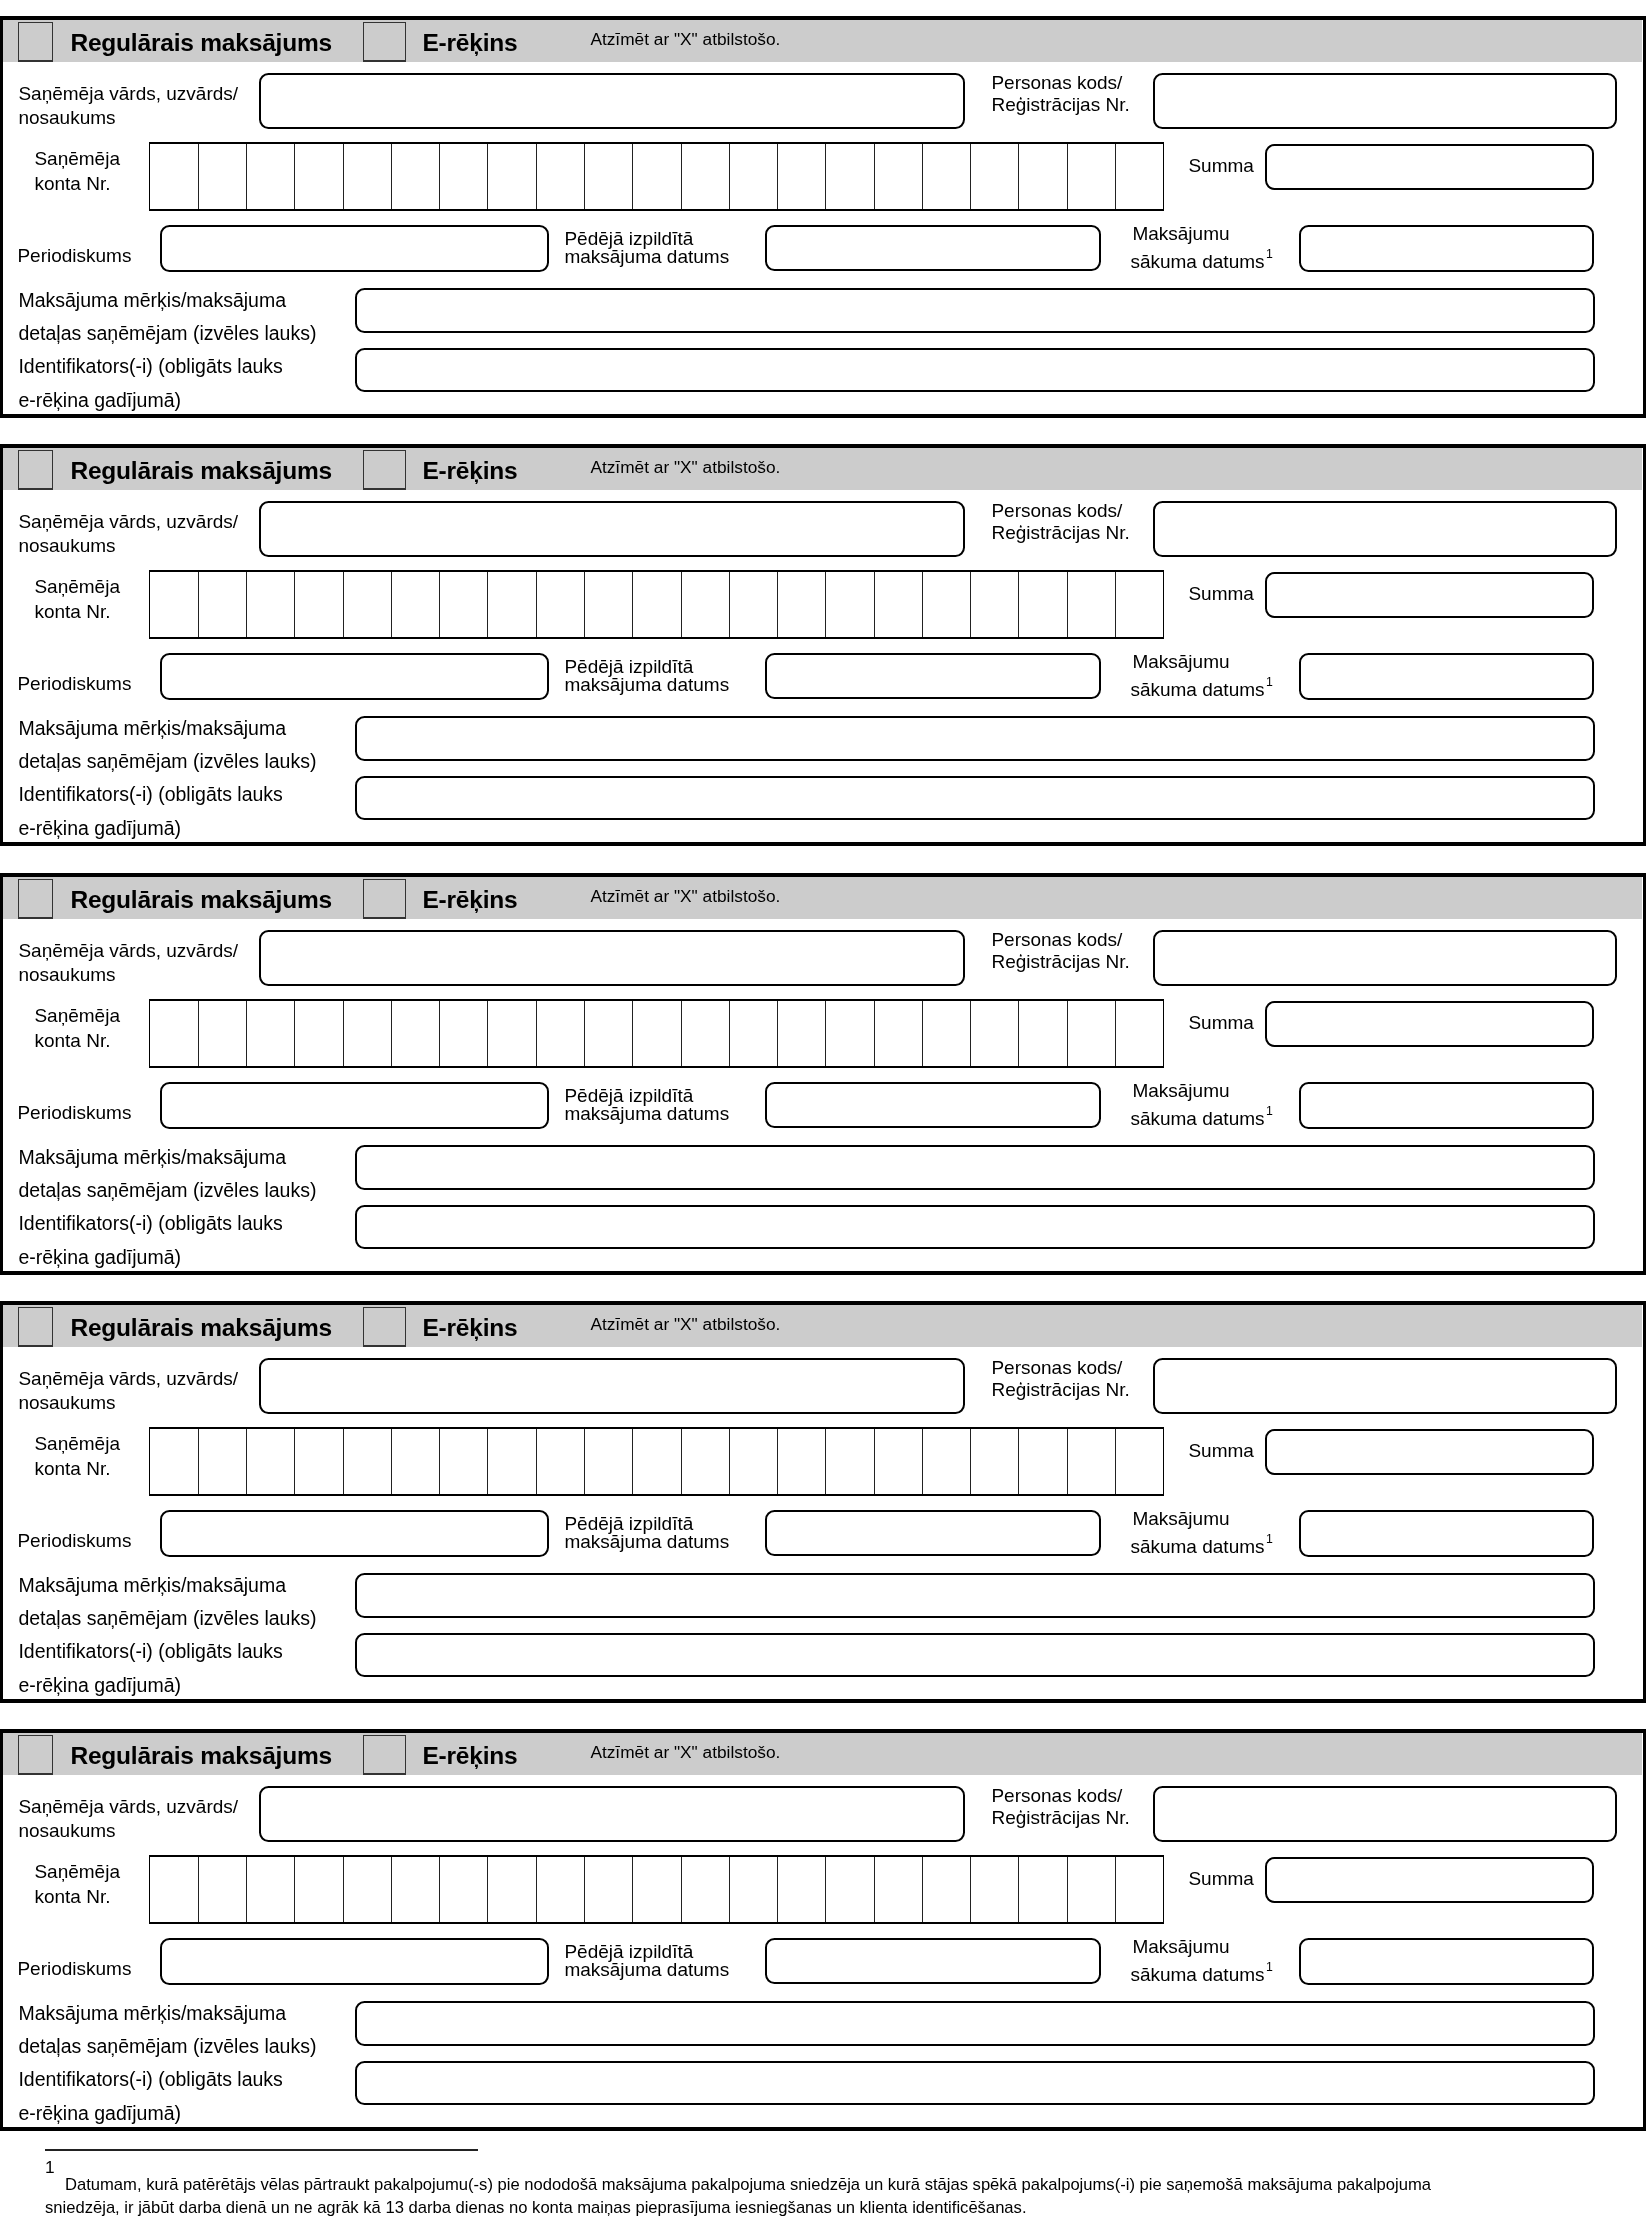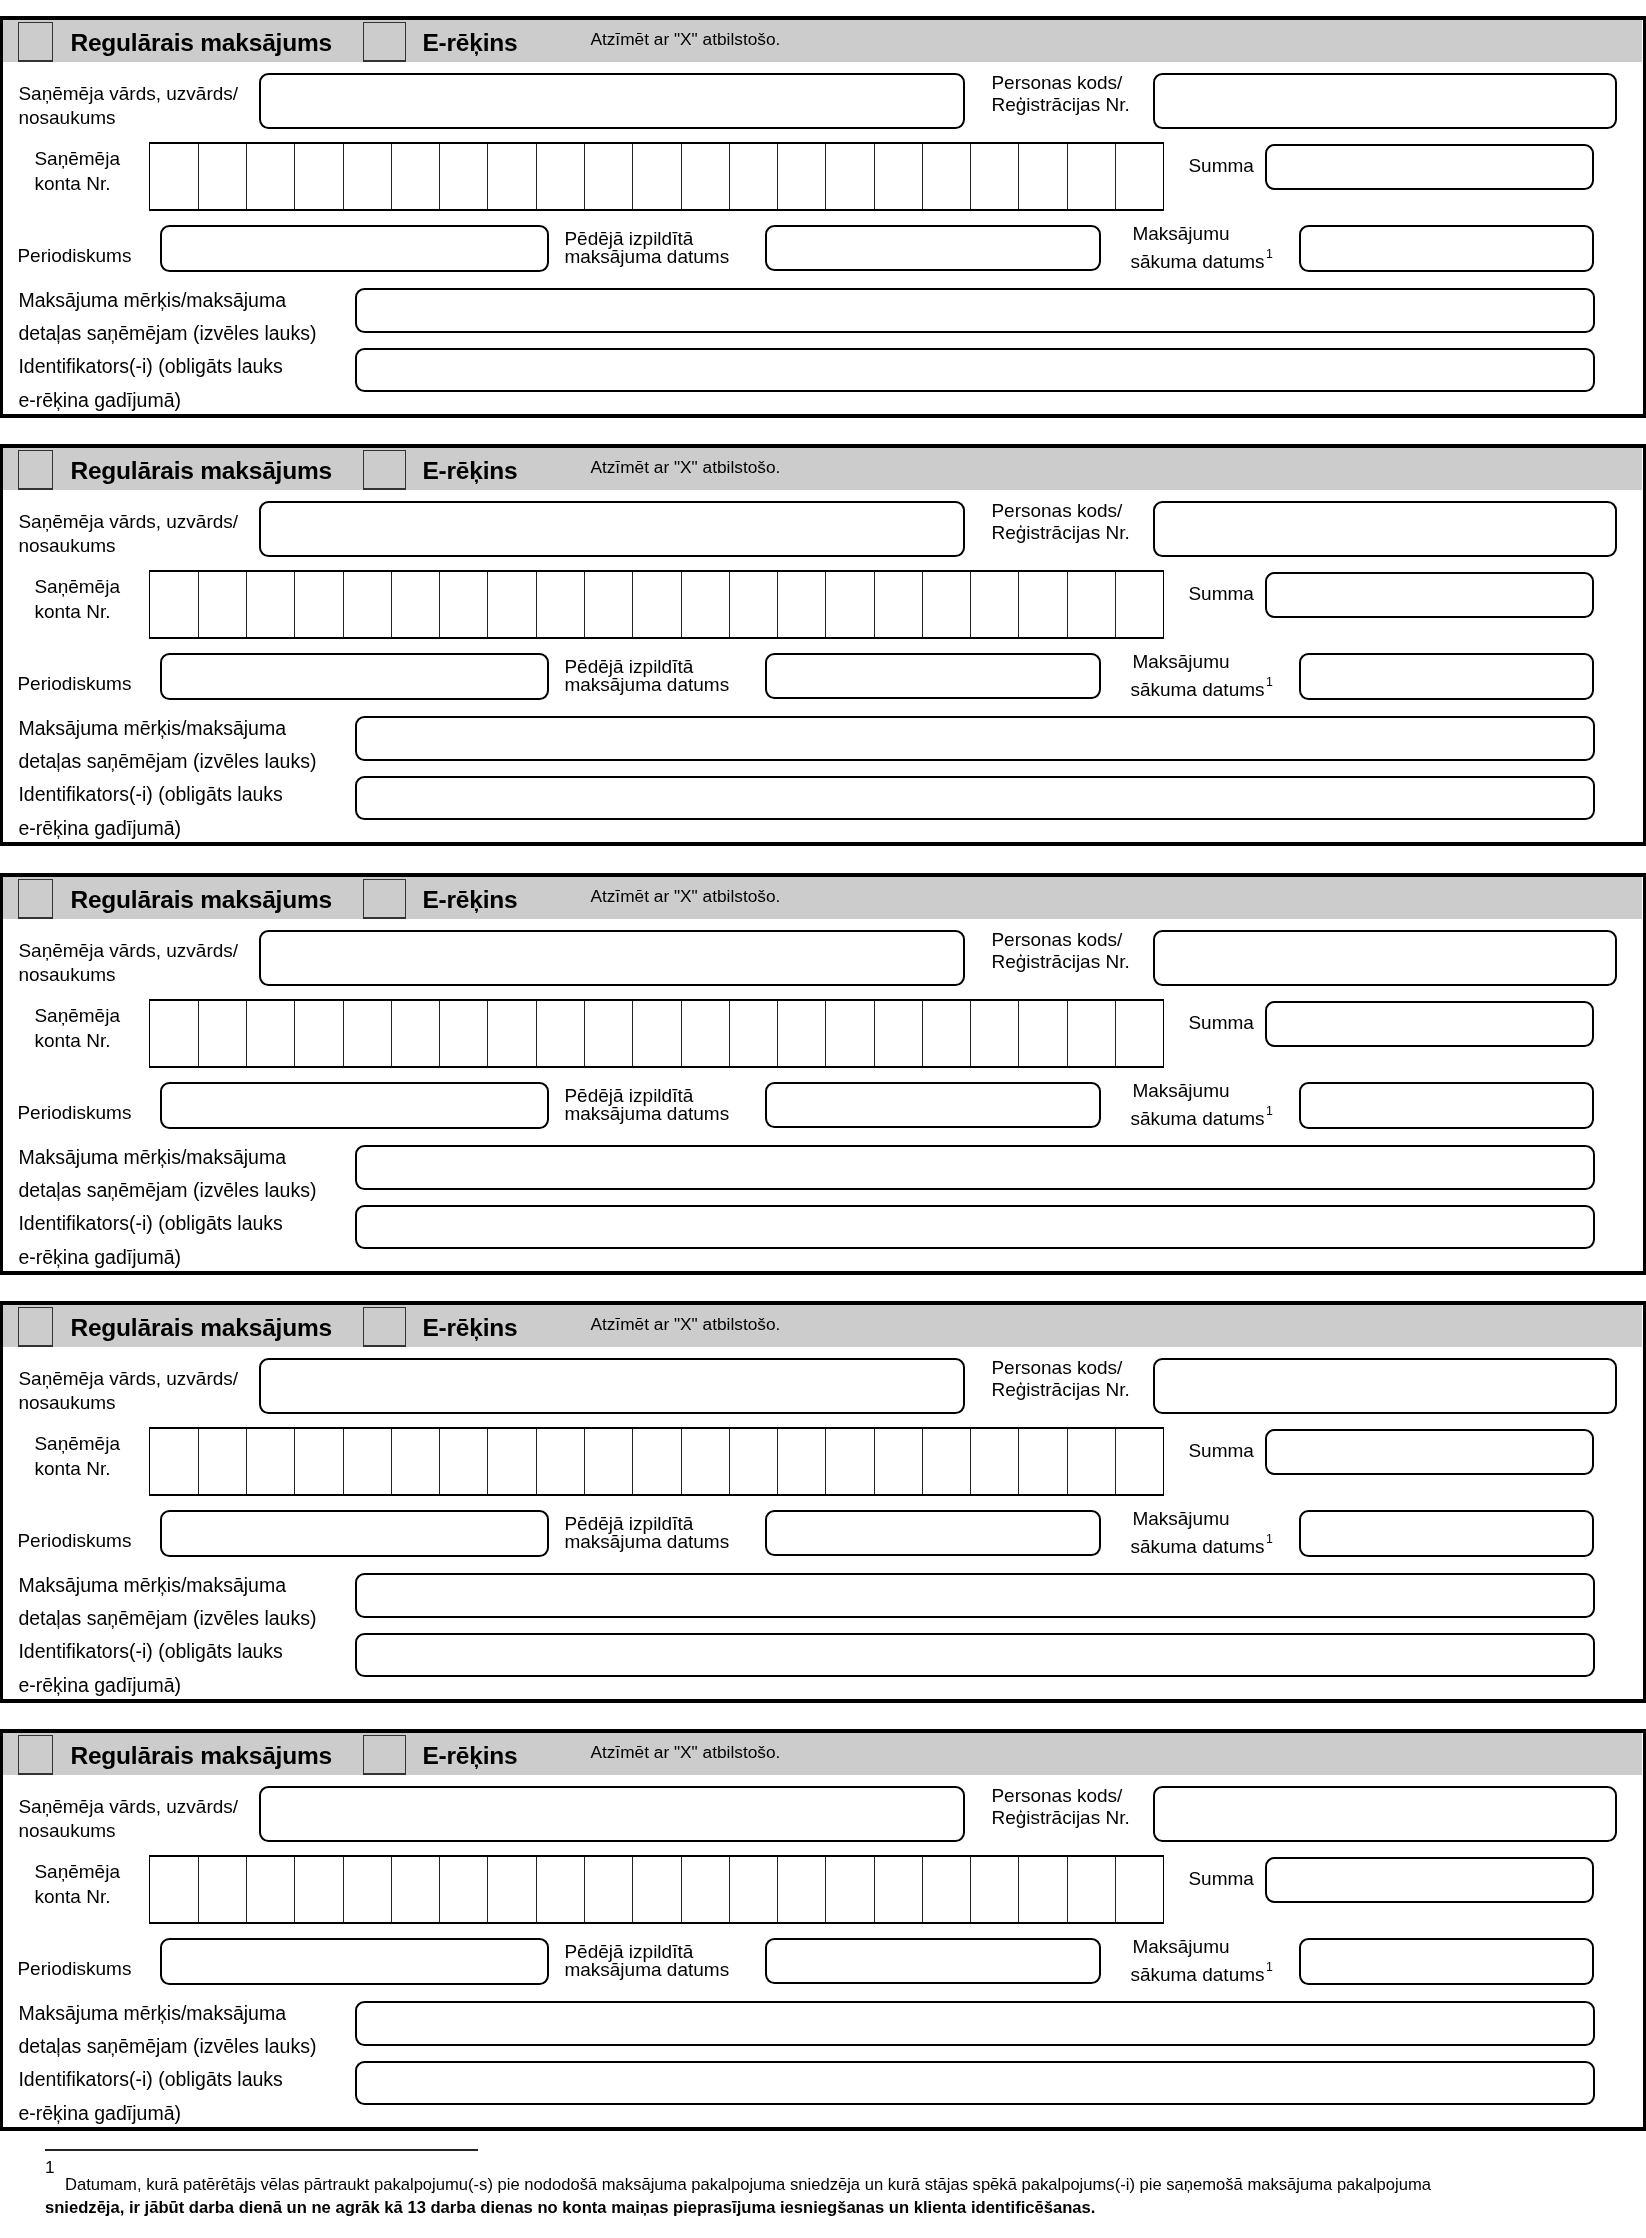--- a/index.html
+++ b/index.html
@@ -489,14 +489,14 @@
       <div class="lbl2" style="left:19px;top:334px;">Identifikators(-i) (obligāts lauks</div>
       <div class="lbl2" style="left:19px;top:368px;">e-rēķina gadījumā)</div>
       <input class="field" style="left: 356px; top: 332px; width: 1240px; height: 44px;" type="text" value="">
     </div>
   </div>
 </div>
 
 <div class="footnote-rule"></div>
 <div class="fn-num">1</div>
 <div class="fn-line" style="left:65px;top:2174px;">Datumam, kurā patērētājs vēlas pārtraukt pakalpojumu(-s) pie nododošā maksājuma pakalpojuma sniedzēja un kurā stājas spēkā pakalpojums(-i) pie saņemošā maksājuma pakalpojuma</div>
-<div class="fn-line" style="left:45px;top:2197px;font-weight:bold;">sniedzēja, ir jābūt darba dienā un ne agrāk kā 13 darba dienas no konta maiņas pieprasījuma iesniegšanas un klienta identificēšanas.</div>
+<div class="fn-line" style="left:45px;top:2197px;">sniedzēja, ir jābūt darba dienā un ne agrāk kā 13 darba dienas no konta maiņas pieprasījuma iesniegšanas un klienta identificēšanas.</div>
 
 
 </body></html>

